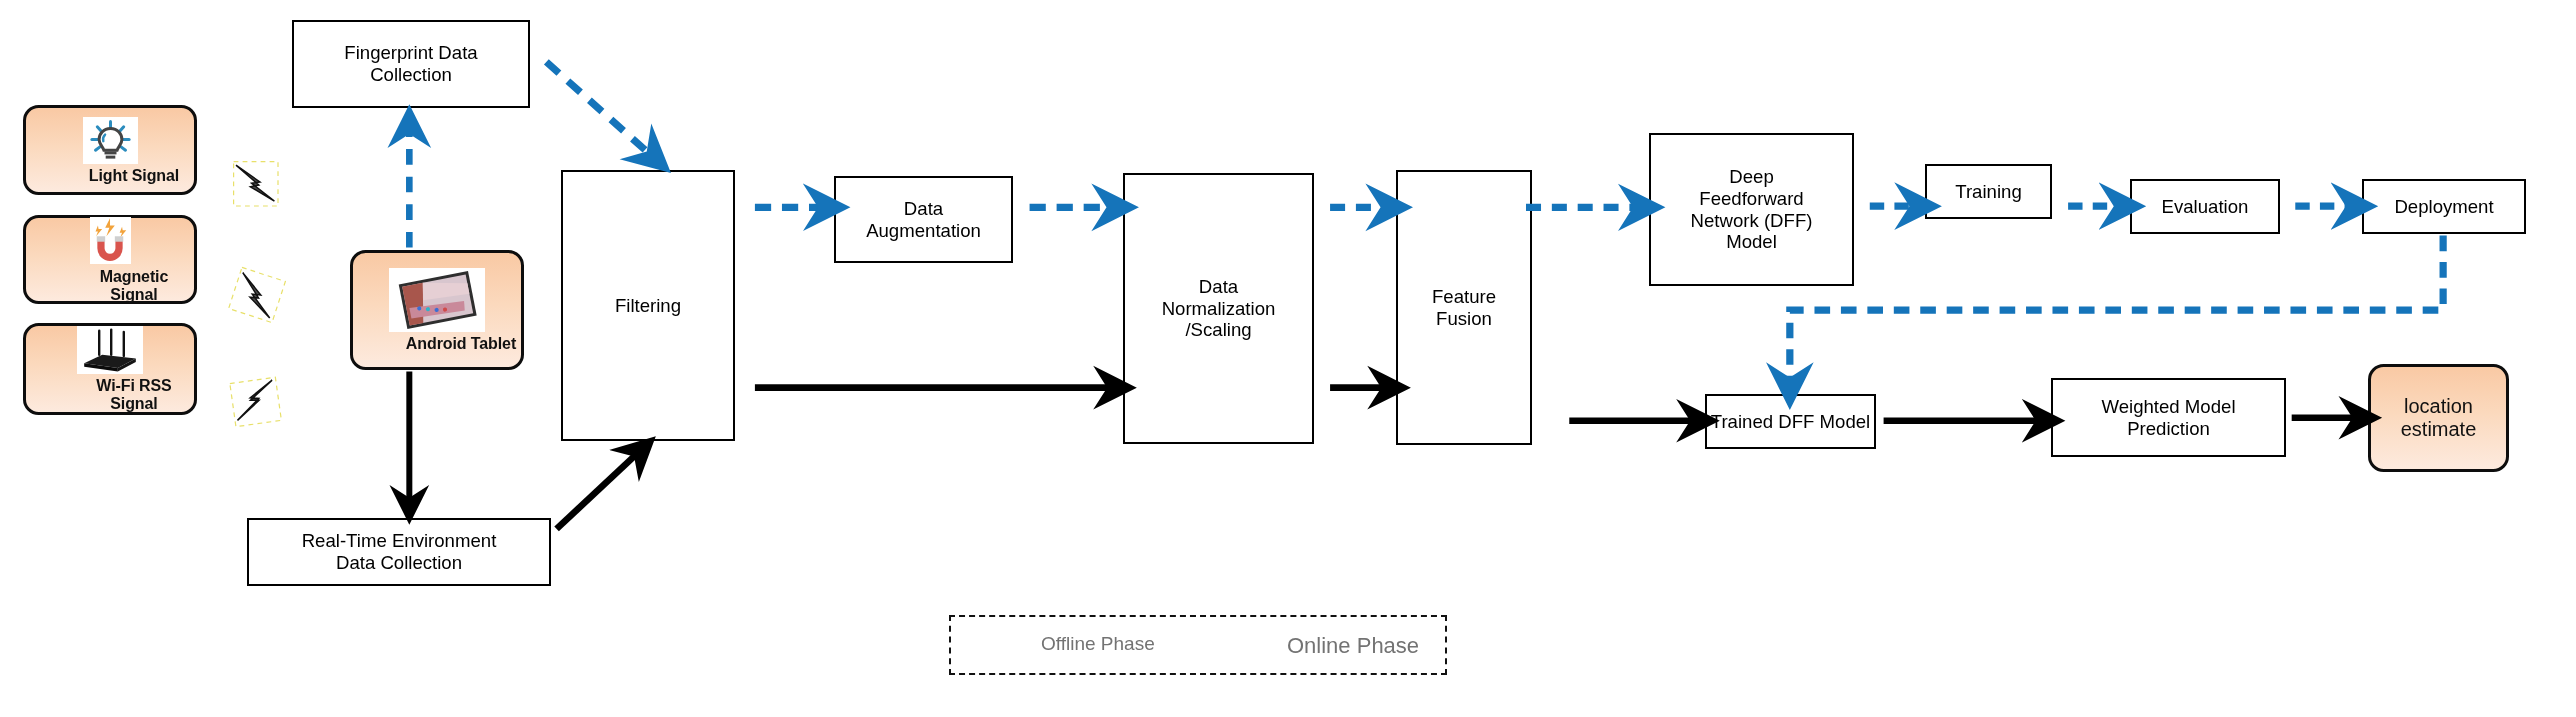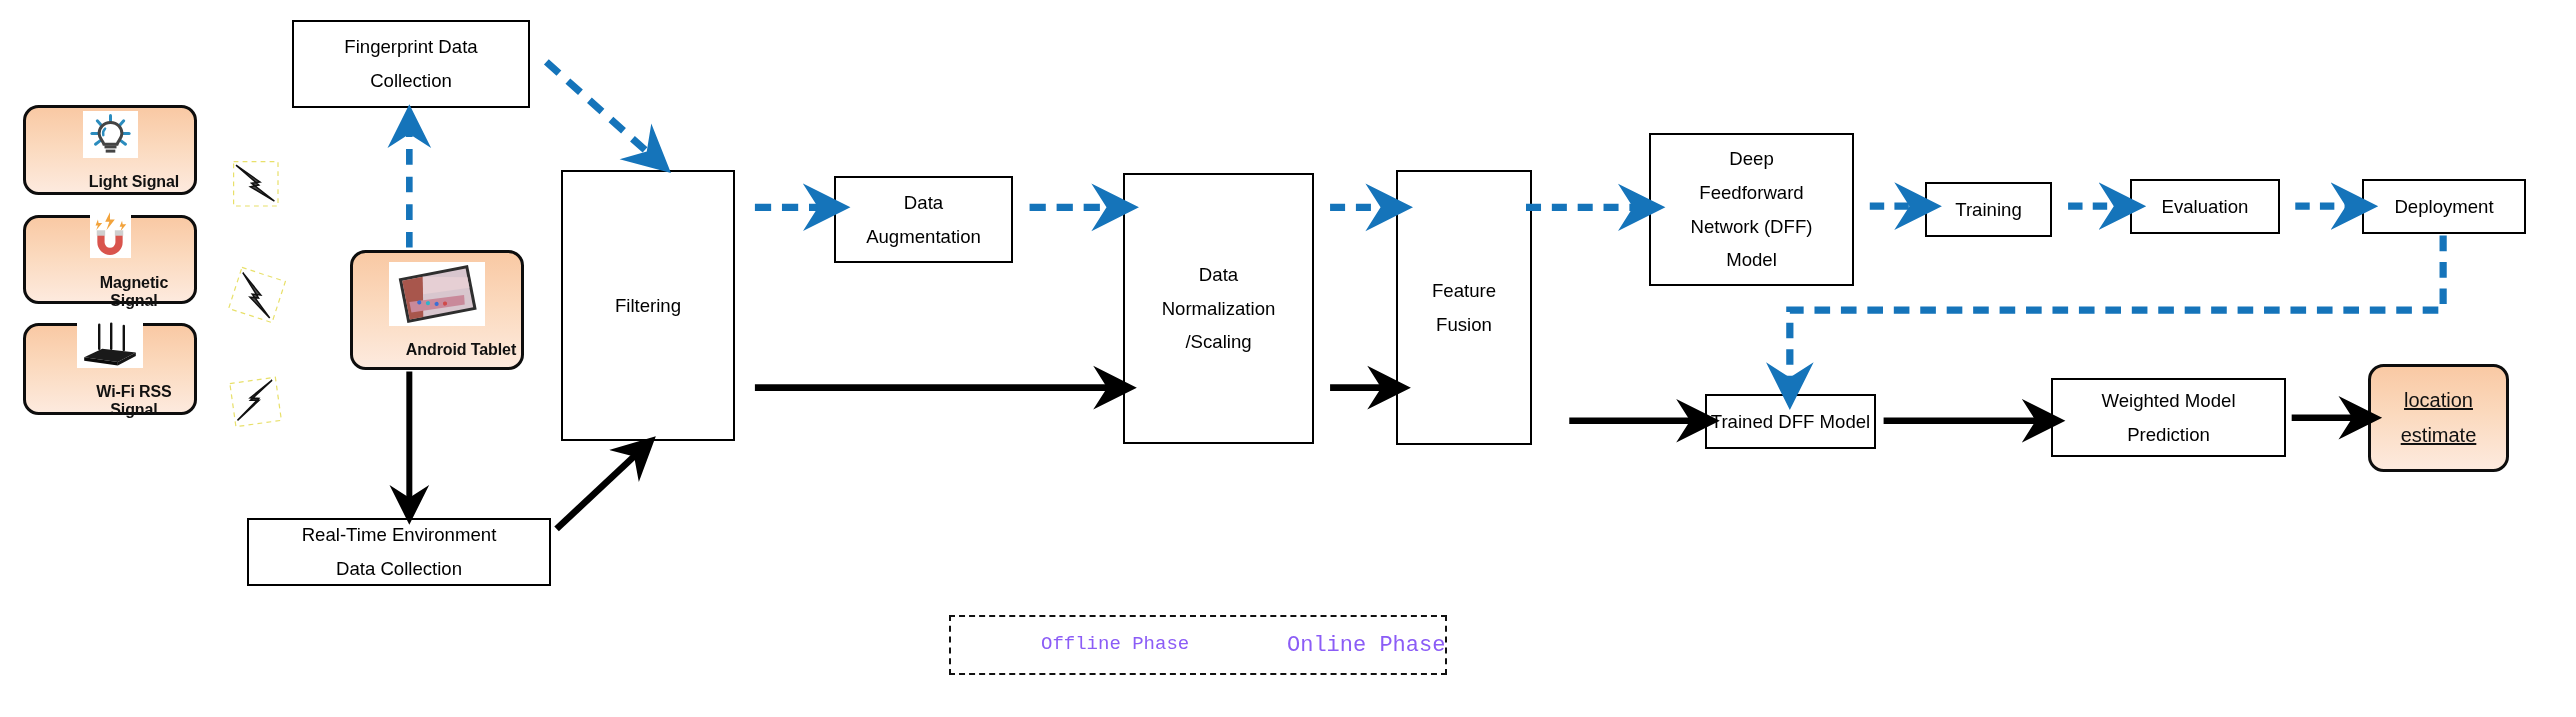--- a/index.html
+++ b/index.html
@@ -1,26 +1,26 @@
 <!DOCTYPE html>
 <html style="font-size:9.6px"><head>
 <meta charset="utf-8">
 <style>
   html,body{margin:0;padding:0;background:#fff;}
   body{font-family:"Liberation Sans",sans-serif;}
   #canvas{position:relative;width:2576px;height:717px;background:#ffffff;overflow:hidden;}
-  .node{position:absolute;box-sizing:border-box;display:flex;align-items:center;justify-content:center;text-align:center;gap:12px;}
+  .node{position:absolute;box-sizing:border-box;display:flex;align-items:center;justify-content:center;text-align:center;}
   .plain{border:2.4px solid #000;background:#fff;color:#000;line-height:1.18;}
   .rounded{border:3.6px solid #0d0d0d;border-radius:15.6px;
     background:linear-gradient(180deg,#f9c9a4 0%,#fbd9bd 45%,#fdeade 100%);
     color:#111;flex-direction:column;}
   .rounded .iconbox{background:#fff;display:flex;align-items:center;justify-content:center;}
   .rounded .caption{font-weight:bold;letter-spacing:-0.1px;padding-left:48px;}
   svg.layer{position:absolute;left:0;top:0;width:2576px;height:717px;pointer-events:none;}
-  .lbl{position:absolute;color:#8b5cf6;white-space:nowrap;font-family:Liberation Mono, monospace;}
+  .lbl{position:absolute;color:#737373;white-space:nowrap;}
   .legendbox{position:absolute;box-sizing:border-box;border:2.4px dashed #111;background:#fff;}
   .bolt{position:absolute;}
 </style>
 </head>
 <body>
 
 <div id="canvas">
 
   <div class="node rounded" style="left:23px;top:105px;width:174px;height:90px;">
     <div class="iconbox" style="width:55px;height:47px;margin-top:2.4px;">
@@ -147,42 +147,42 @@
     <div>Fusion</div>
   </div>
 
   <div class="node plain" style="left:1649px;top:133px;width:205px;height:153px;font-size:18.6px;flex-direction:column;">
     <div>Deep</div>
     <div>Feedforward</div>
     <div>Network (DFF)</div>
     <div>Model</div>
   </div>
 
-  <div class="node plain" style="left:1925px;top:182px;width:127px;height:55px;font-size:18.6px;">
+  <div class="node plain" style="left:1925px;top:164px;width:127px;height:55px;font-size:18.6px;">
     <div>Training</div>
   </div>
 
   <div class="node plain" style="left:2130px;top:179px;width:150px;height:55px;font-size:18.6px;">
     <div>Evaluation</div>
   </div>
 
   <div class="node plain" style="left:2362px;top:179px;width:164px;height:55px;font-size:18.6px;">
     <div>Deployment</div>
   </div>
 
   <div class="node plain" style="left:1705px;top:394px;width:171px;height:55px;font-size:18.6px;">
     <div>Trained DFF Model</div>
   </div>
 
   <div class="node plain" style="left:2051px;top:378px;width:235px;height:79px;font-size:18.6px;flex-direction:column;">
     <div>Weighted Model</div>
     <div>Prediction</div>
   </div>
 
-  <div class="node rounded" style="left:2368px;top:364px;width:141px;height:108px;font-size:20px;justify-content:center;text-decoration:underline;">
+  <div class="node rounded" style="left:2368px;top:364px;width:141px;height:108px;font-size:20px;justify-content:center;">
     <div>location</div>
     <div>estimate</div>
   </div>
 
   <svg class="layer" viewBox="0 0 4284 1193" width="2576" height="717">
     <defs>
       <marker id="ahB" markerWidth="7" markerHeight="7" refX="3.1" refY="3.5" orient="auto">
         <path d="M0,0.2 L6.6,3.5 L0,6.8 L2.1,3.5 Z" fill="#1574ba"></path>
       </marker>
       <marker id="ahK" markerWidth="7" markerHeight="7" refX="3.1" refY="3.5" orient="auto">

